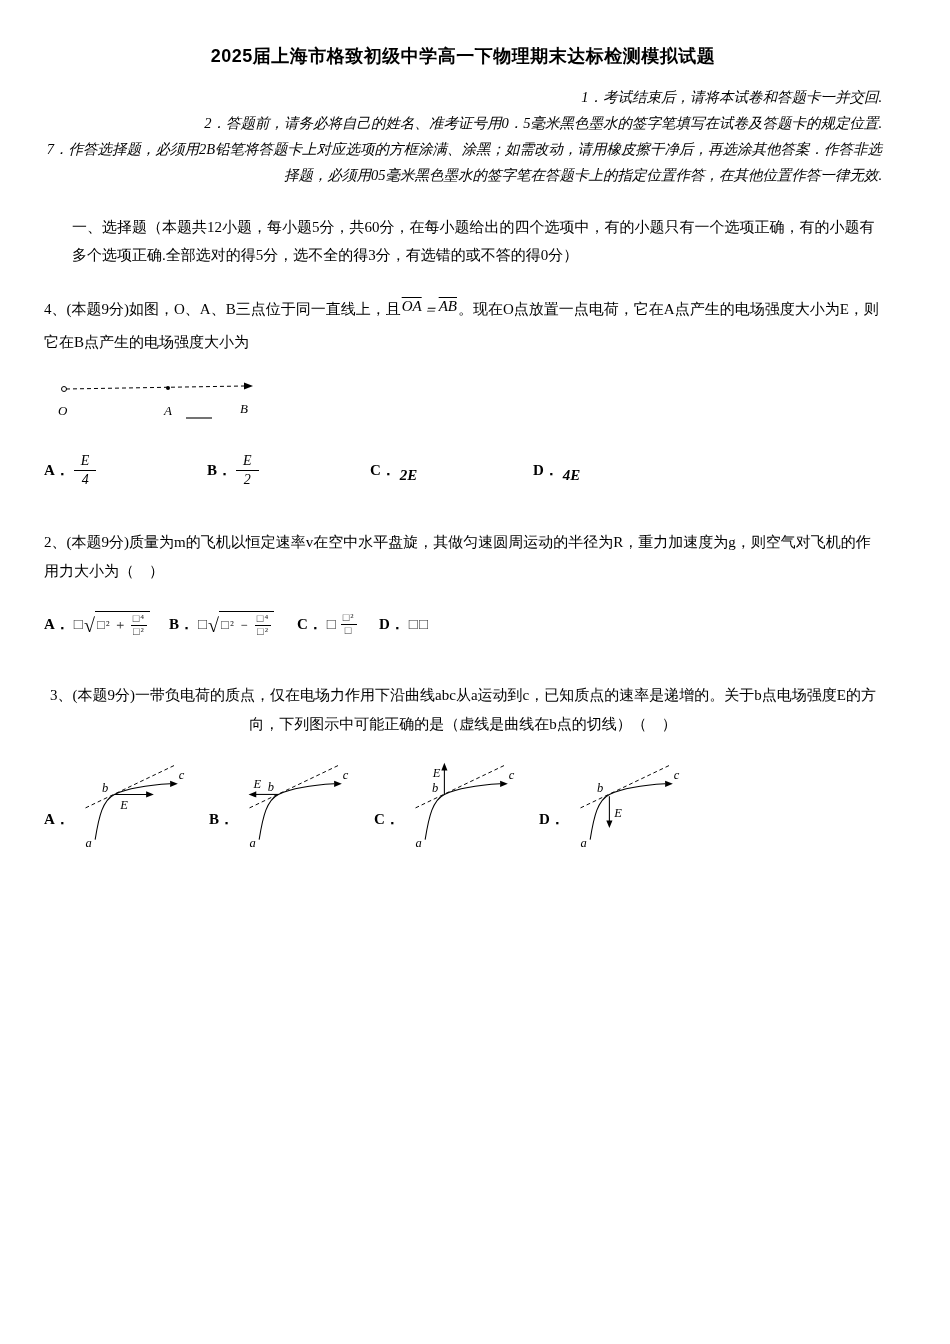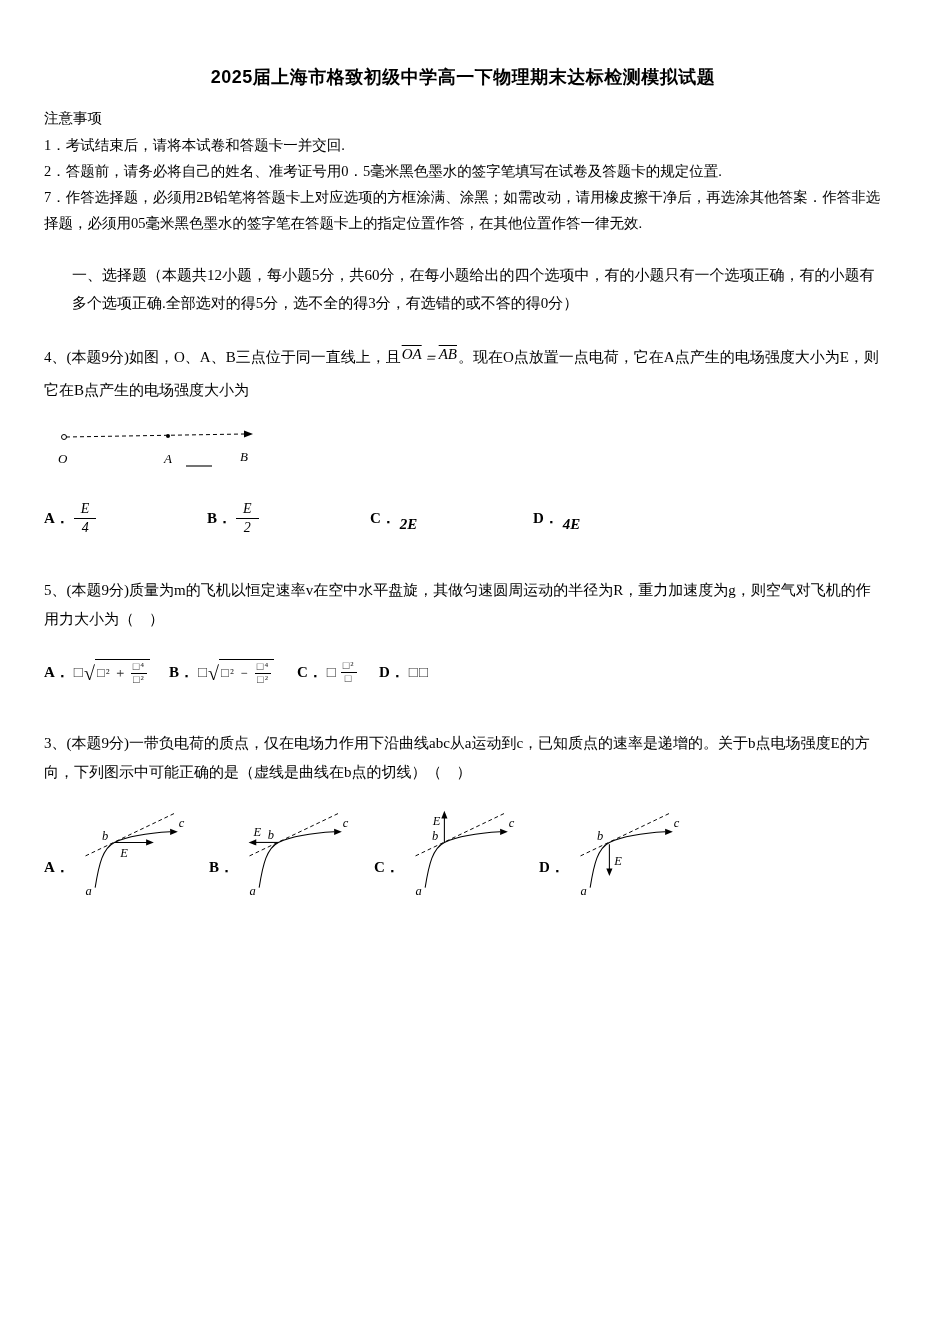--- a/index.html
+++ b/index.html
@@ -1,30 +1,30 @@
 <!DOCTYPE html>
 <html><head>
 <meta charset="utf-8">
 <style>
   html,body { margin:0; padding:0; background:#ffffff; }
   .page {
     width:926px; height:1344px; box-sizing:border-box;
-    padding:65px 44px 0 44px;
+    padding:44px 44px 0 44px;
     background:#fff; color:#000;
     font-family:"Liberation Serif","DejaVu Serif",serif;
     font-size:15px; overflow:hidden; position:relative;
   }
   .title {
     text-align:center; font-size:18px; font-weight:bold;
     font-family:"Liberation Sans","DejaVu Sans",sans-serif;
     margin:0 0 16px 0; letter-spacing:0.5px;
   }
   .notes { line-height:1.8; font-size:14.5px; }
   .notes-heading { margin-bottom:1px; }
-  .note-item { text-align:left; }
+  .note-item { text-align:right;font-style:italic; }
   .section-heading { margin-top:26px; line-height:1.85;margin-left:28px; }
   .question { margin-top:20px; }
   .stem { margin:0; line-height:1.9; }
   .stem-wide { line-height:2.2; }
   .math { font-style:italic; font-family:"Liberation Serif",serif; }
   .olined { font-style:italic; text-decoration:overline; vertical-align:3px; padding:0 1px; }
   .q1-diagram { display:block; margin:14px 0 0 4px; }
   svg text { font-family:"Liberation Serif",serif; font-size:13px; font-style:italic; }
   .options-row { display:flex; align-items:center; margin-top:28px; }
   .opt { display:flex; align-items:center; }
@@ -52,21 +52,20 @@
   .arrowfill { fill:#000; stroke:none; }
 </style>
 </head>
 <body>
 
 <div class="page">
 
   <h1 class="title">2025届上海市格致初级中学高一下物理期末达标检测模拟试题</h1>
 
   <div class="notes">
-    <div class="notes-heading">注意事项</div>
     <div class="note-item">1．考试结束后，请将本试卷和答题卡一并交回.</div>
     <div class="note-item">2．答题前，请务必将自己的姓名、准考证号用0．5毫米黑色墨水的签字笔填写在试卷及答题卡的规定位置.</div>
     <div class="note-item">7．作答选择题，必须用2B铅笔将答题卡上对应选项的方框涂满、涂黑；如需改动，请用橡皮擦干净后，再选涂其他答案．作答非选择题，必须用05毫米黑色墨水的签字笔在答题卡上的指定位置作答，在其他位置作答一律无效.</div>
   </div>
 
   <div class="section-heading">一、选择题（本题共12小题，每小题5分，共60分，在每小题给出的四个选项中，有的小题只有一个选项正确，有的小题有多个选项正确.全部选对的得5分，选不全的得3分，有选错的或不答的得0分）</div>
 
   <div class="question">
     <p class="stem stem-wide"><span>4、(本题9分)如图，O、A、B三点位于同一直线上，且</span><span class="olined">OA</span><span class="math">＝</span><span class="olined">AB</span><span>。现在O点放置一点电荷，它在A点产生的电场强度大小为E，则它在B点产生的电场强度大小为</span></p>
 
@@ -101,21 +100,21 @@
         <span class="opt-simple val math">2E</span>
       </span>
       <span class="opt w-q1">
         <span class="opt-label">D．</span>
         <span class="opt-simple val math">4E</span>
       </span>
     </div>
   </div>
 
   <div class="question" style="margin-top:40px;">
-    <p class="stem">5、(本题9分)质量为m的飞机以恒定速率v在空中水平盘旋，其做匀速圆周运动的半径为R，重力加速度为g，则空气对飞机的作用力大小为（　）</p>
+    <p class="stem">2、(本题9分)质量为m的飞机以恒定速率v在空中水平盘旋，其做匀速圆周运动的半径为R，重力加速度为g，则空气对飞机的作用力大小为（　）</p>
     <div class="options-row q2-row">
       <span class="opt w-a">
         <span class="opt-label">A．</span>
         <span class="tofu">□</span>
         <span class="radical">√</span>
         <span class="radicand">
           <span class="tofu">□²</span>
           <span class="tofu">＋</span>
           <span class="sfrac">
               <span class="sn tofu">□⁴</span>
@@ -144,21 +143,21 @@
             <span class="sd tofu">□</span>
           </span>
       </span>
       <span class="opt w-d">
         <span class="opt-label">D．</span>
         <span class="tofu">□□</span>
       </span>
     </div>
   </div>
 
-  <div class="question" style="margin-top:44px;">
+  <div class="question" style="margin-top:44px;text-align:center;">
     <p class="stem">3、(本题9分)一带负电荷的质点，仅在电场力作用下沿曲线abc从a运动到c，已知质点的速率是递增的。关于b点电场强度E的方向，下列图示中可能正确的是（虚线是曲线在b点的切线）（　）</p>
 
     <div class="figs-row">
 
       <span class="fig-cell">
         <span class="opt-label">A．</span>
         <svg width="125" height="98" viewBox="0 0 130 98">
           <line class="dashed" x1="12" y1="52" x2="104" y2="8"></line>
           <path class="solid" d="M 22,85 C 26,60 30,44 42,38 C 60,30 82,28 100,27"></path>
           <polygon class="arrowfill" points="108,27 100,23.8 100,30.2"></polygon>

